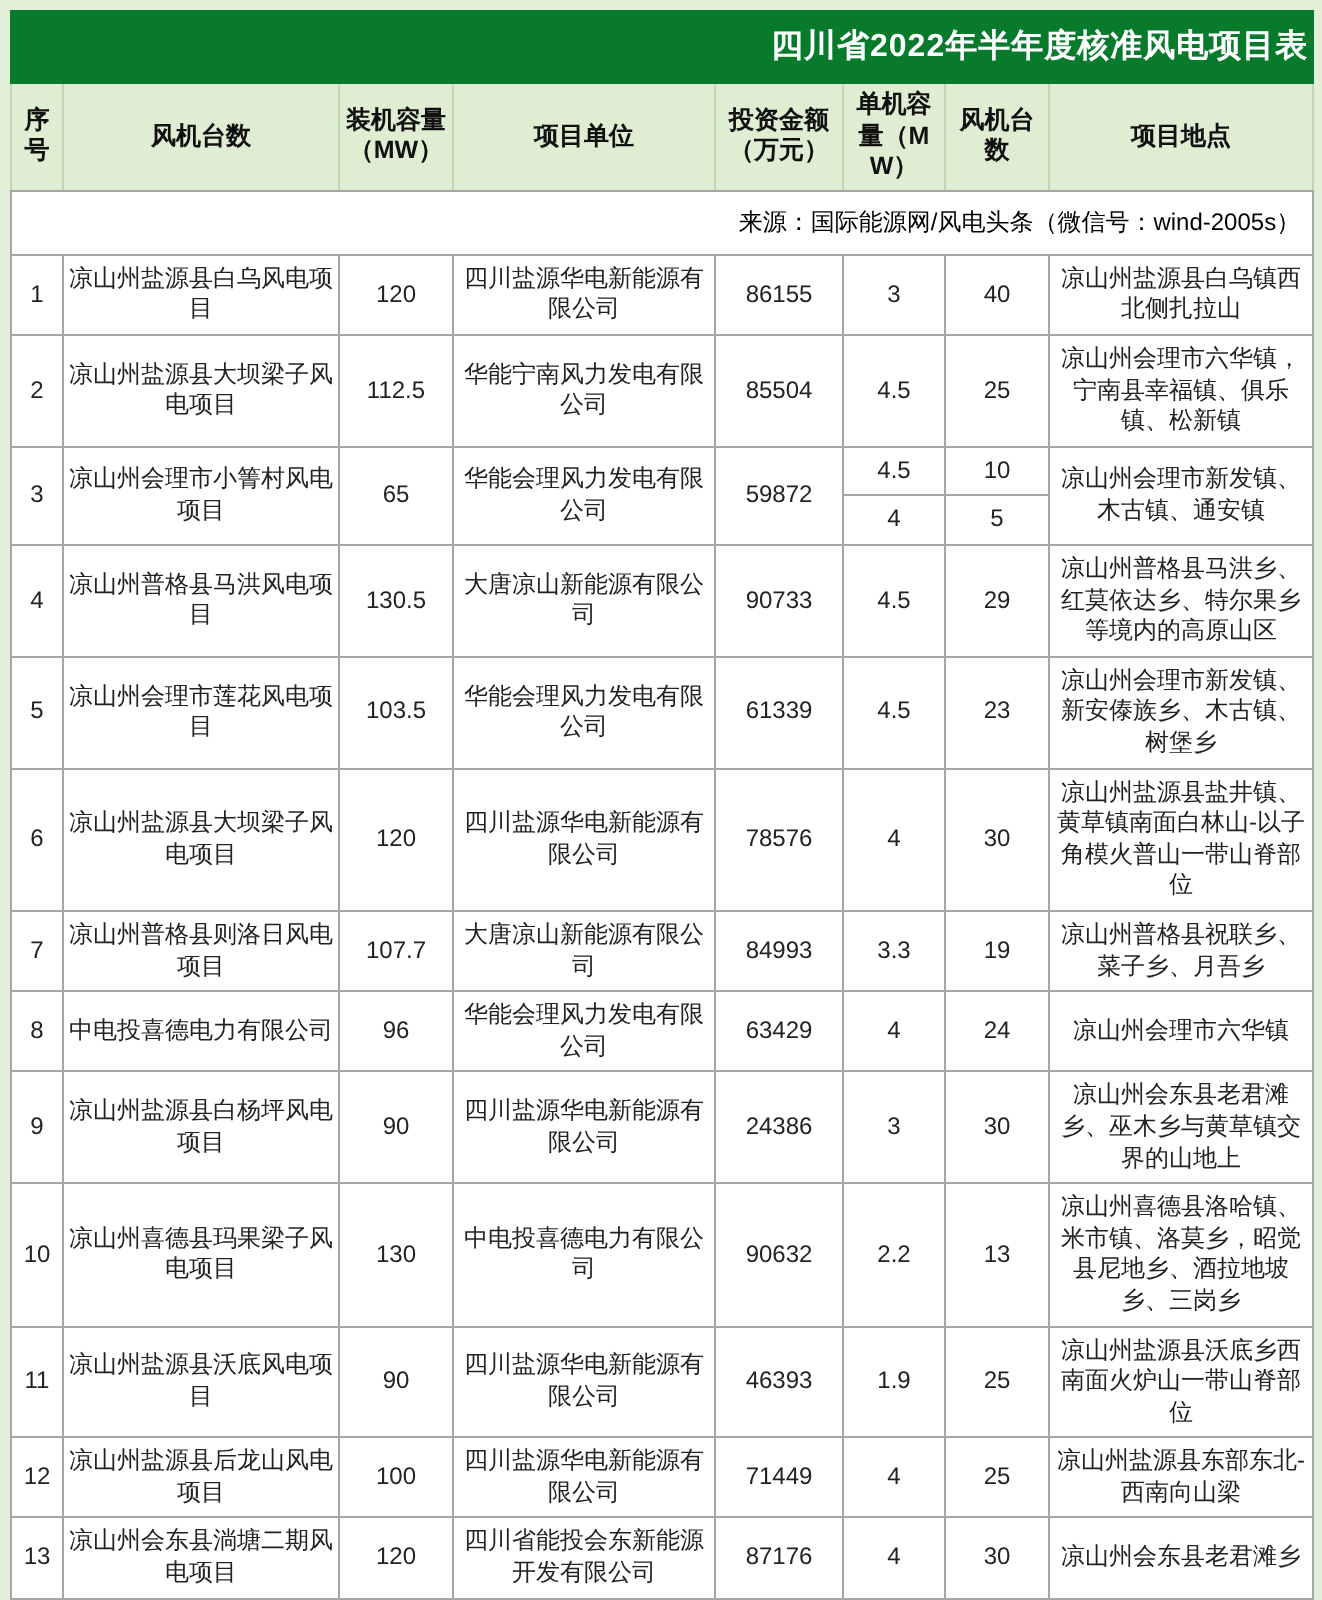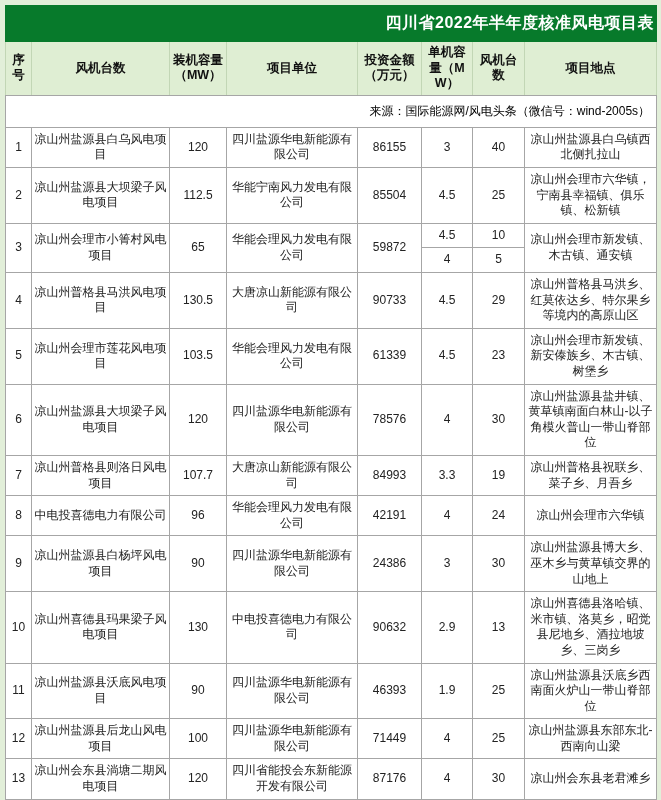--- a/index.html
+++ b/index.html
@@ -172,42 +172,42 @@
           <td rowspan="1">84993</td>
           <td>3.3</td>
           <td>19</td>
           <td>凉山州普格县祝联乡、菜子乡、月吾乡</td>
         </tr>
         <tr>
           <td rowspan="1">8</td>
           <td rowspan="1">中电投喜德电力有限公司</td>
           <td rowspan="1">96</td>
           <td rowspan="1">华能会理风力发电有限公司</td>
-          <td rowspan="1">42191</td>
+          <td rowspan="1">63429</td>
           <td>4</td>
           <td>24</td>
           <td>凉山州会理市六华镇</td>
         </tr>
         <tr>
           <td rowspan="1">9</td>
           <td rowspan="1">凉山州盐源县白杨坪风电项目</td>
           <td rowspan="1">90</td>
           <td rowspan="1">四川盐源华电新能源有限公司</td>
           <td rowspan="1">24386</td>
           <td>3</td>
           <td>30</td>
-          <td>凉山州盐源县博大乡、巫木乡与黄草镇交界的山地上</td>
+          <td>凉山州会东县老君滩乡、巫木乡与黄草镇交界的山地上</td>
         </tr>
         <tr>
           <td rowspan="1">10</td>
           <td rowspan="1">凉山州喜德县玛果梁子风电项目</td>
           <td rowspan="1">130</td>
           <td rowspan="1">中电投喜德电力有限公司</td>
           <td rowspan="1">90632</td>
-          <td>2.9</td>
+          <td>2.2</td>
           <td>13</td>
           <td>凉山州喜德县洛哈镇、米市镇、洛莫乡，昭觉县尼地乡、酒拉地坡乡、三岗乡</td>
         </tr>
         <tr>
           <td rowspan="1">11</td>
           <td rowspan="1">凉山州盐源县沃底风电项目</td>
           <td rowspan="1">90</td>
           <td rowspan="1">四川盐源华电新能源有限公司</td>
           <td rowspan="1">46393</td>
           <td>1.9</td>

